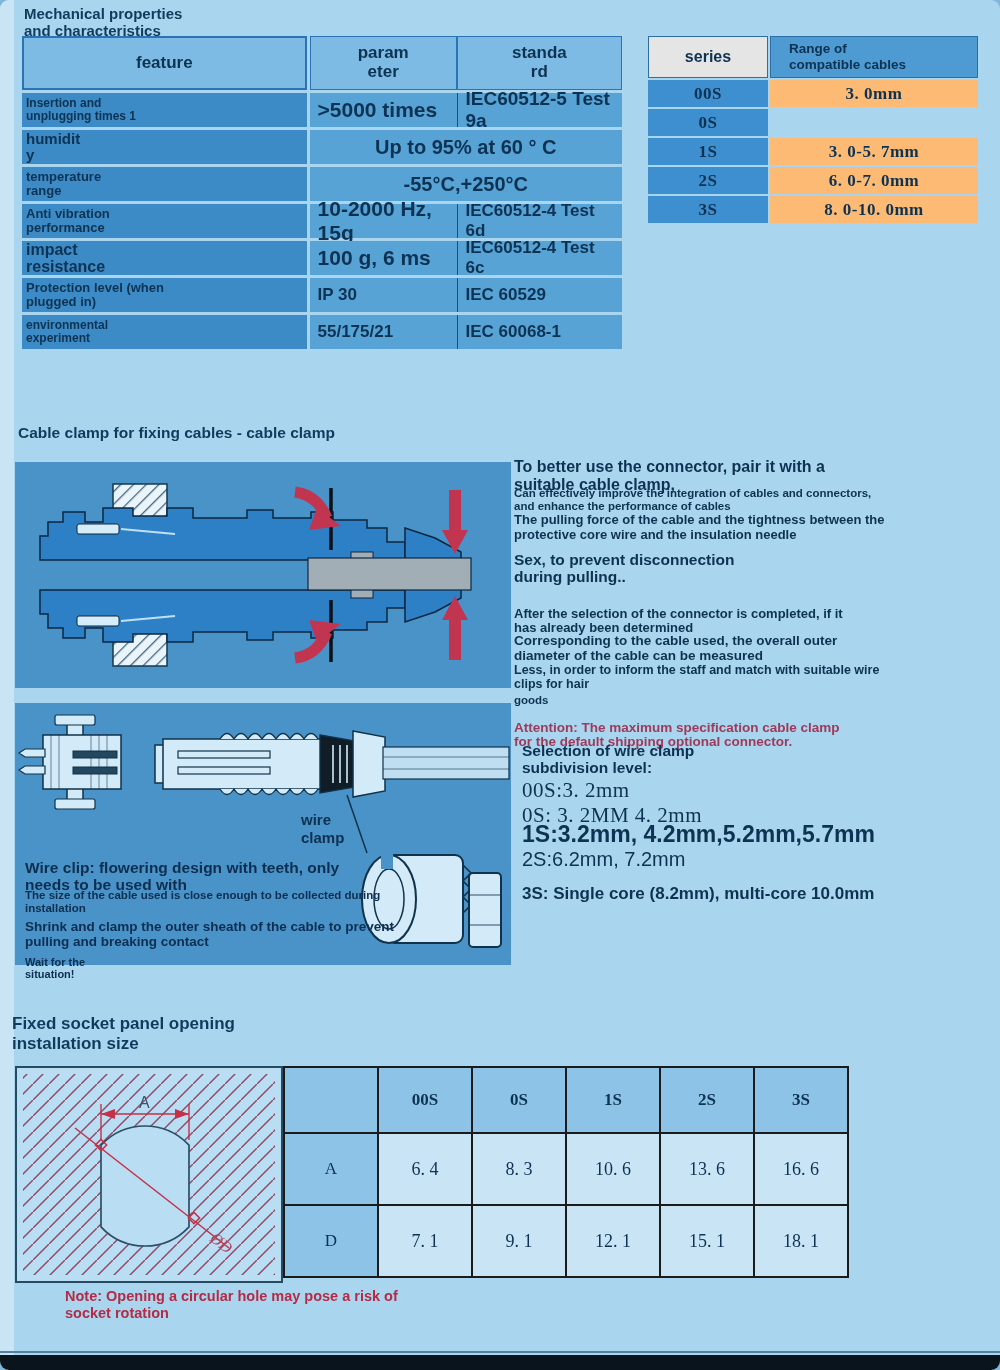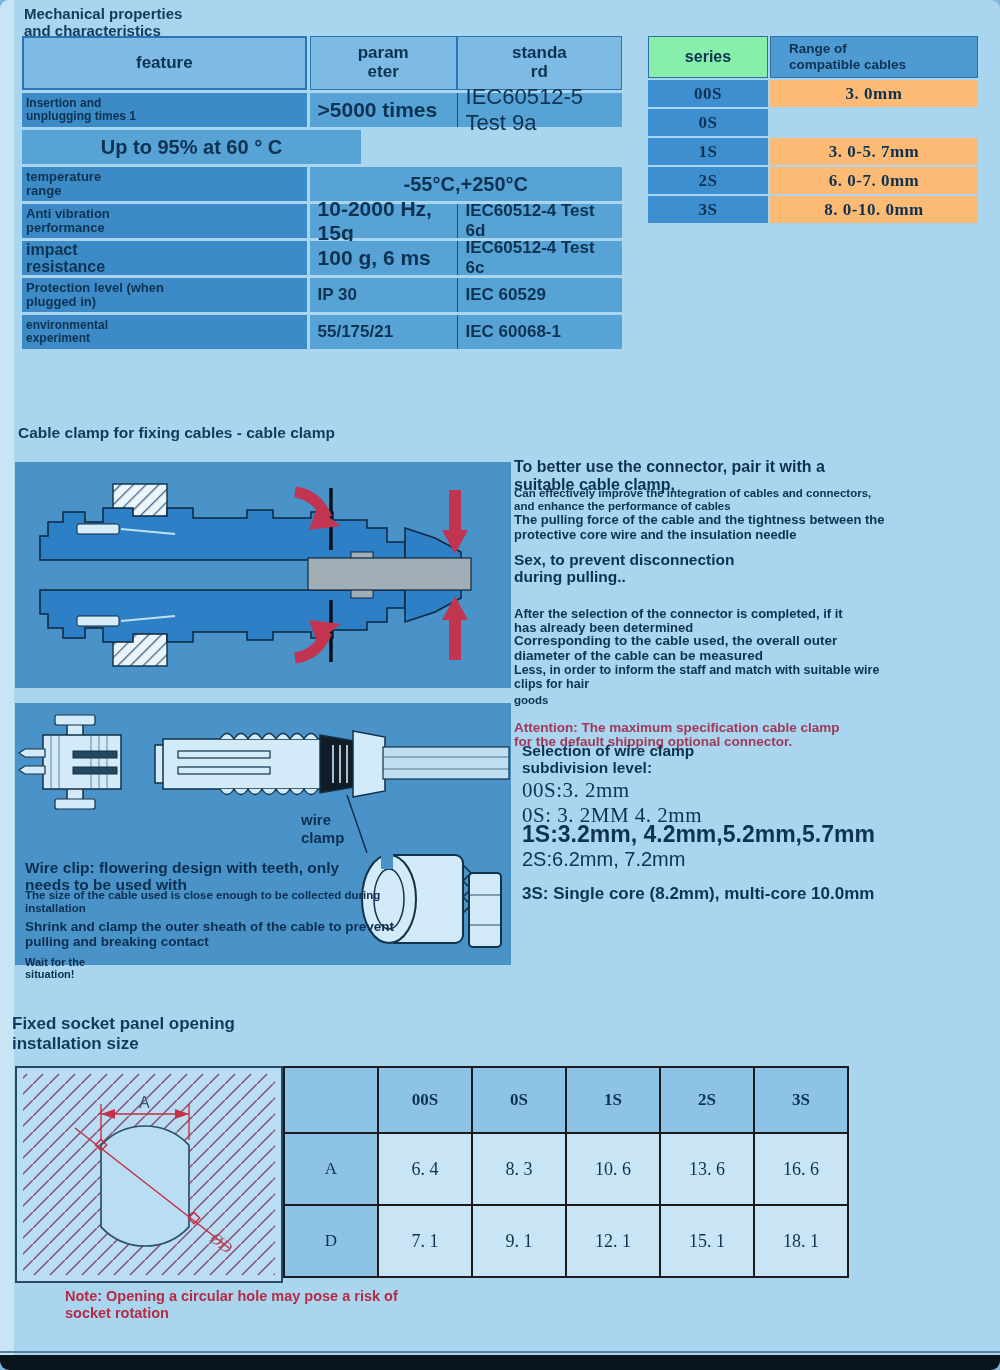--- a/index.html
+++ b/index.html
@@ -30,29 +30,29 @@
   .rblock { display:flex; width:339px; }
   .pcell { width:147px; background:#57a3d6; display:flex; align-items:center; padding:2px 8px; font-size:21px; font-weight:600; }
   .scell { flex:1; background:#57a3d6; display:flex; align-items:center; padding:2px 8px; font-size:17px; font-weight:600; border-left:1px solid #1d4f78; }
   .mcell { width:339px; background:#57a3d6; display:flex; align-items:center; justify-content:center; font-size:20px; font-weight:700; }
   .mrow.hdr { height:54px; }
   .mrow.hdr .fcell { background:#7dbbe4; border:2px solid #2c73b4; justify-content:center; font-size:17px; font-weight:600; }
   .mrow.hdr .pcell, .mrow.hdr .scell { background:#7dbbe4; border:1px solid #2c73b4; justify-content:center; text-align:center; font-size:17px; line-height:1.1; font-weight:600; }
   .mrow.hdr .scell { border-left:1px solid #2c73b4; }
   .mrow.body { height:34px; }
   .fs12{font-size:12px} .fs13{font-size:13px} .fs15{font-size:15px} .fs16{font-size:16px}
-  .std-big { font-size:22px; font-weight:400; }
+  .std-big { font-size:19px; font-weight:700; }
 
   
   .series-table { left:648px; top:36px; width:330px; }
   .srow { display:flex; gap:2px; margin-bottom:2px; }
   .sercell { width:120px; background:#3e8fd0; display:flex; align-items:center; justify-content:center; }
   .rngcell { width:208px; background:#fdba74; display:flex; align-items:center; justify-content:center; }
   .srow.hdr { height:42px; }
-  .srow.hdr .sercell { background:#86efac; border:1px solid #2e6ea6; font-size:16px; font-weight:600; }
+  .srow.hdr .sercell { background:#e5e5e5; border:1px solid #2e6ea6; font-size:16px; font-weight:600; }
   .srow.hdr .rngcell { background:#4e9bd3; border:1px solid #2e6ea6; font-size:13.5px; font-weight:600; justify-content:flex-start; padding-left:18px; line-height:1.15; }
   .srow.body { height:27px; }
   .serif-val { font-family:"Liberation Serif", serif; font-size:17px; letter-spacing:0.5px; font-weight:600; }
 
   
   .panel { background:#4a93c9; }
   .panel1 { left:15px; top:462px; width:496px; height:226px; }
   .panel2 { left:15px; top:703px; width:496px; height:262px; }
   .panel3 { left:15px; top:1066px; width:268px; height:217px; background:#b9ddf3; border:2px solid #274a63; }
   svg { display:block; }
@@ -115,20 +115,22 @@
     </div>
     <div class="mrow body">
       <div class="fcell fs12 pre">Insertion and
 unplugging times 1</div>
       <div class="rblock">
         <div class="pcell">&gt;5000 times</div>
         <div class="scell std-big">IEC60512-5 Test 9a</div>
       </div>
     </div>
     <div class="mrow body">
+      <div class="fcell fs15 pre">humidit
+y</div>
       <div class="mcell">Up to 95% at 60 ° C</div>
     </div>
     <div class="mrow body">
       <div class="fcell fs13 pre">temperature
 range</div>
       <div class="mcell">-55°C,+250°C</div>
     </div>
     <div class="mrow body">
       <div class="fcell fs13 pre">Anti vibration
 performance</div>

